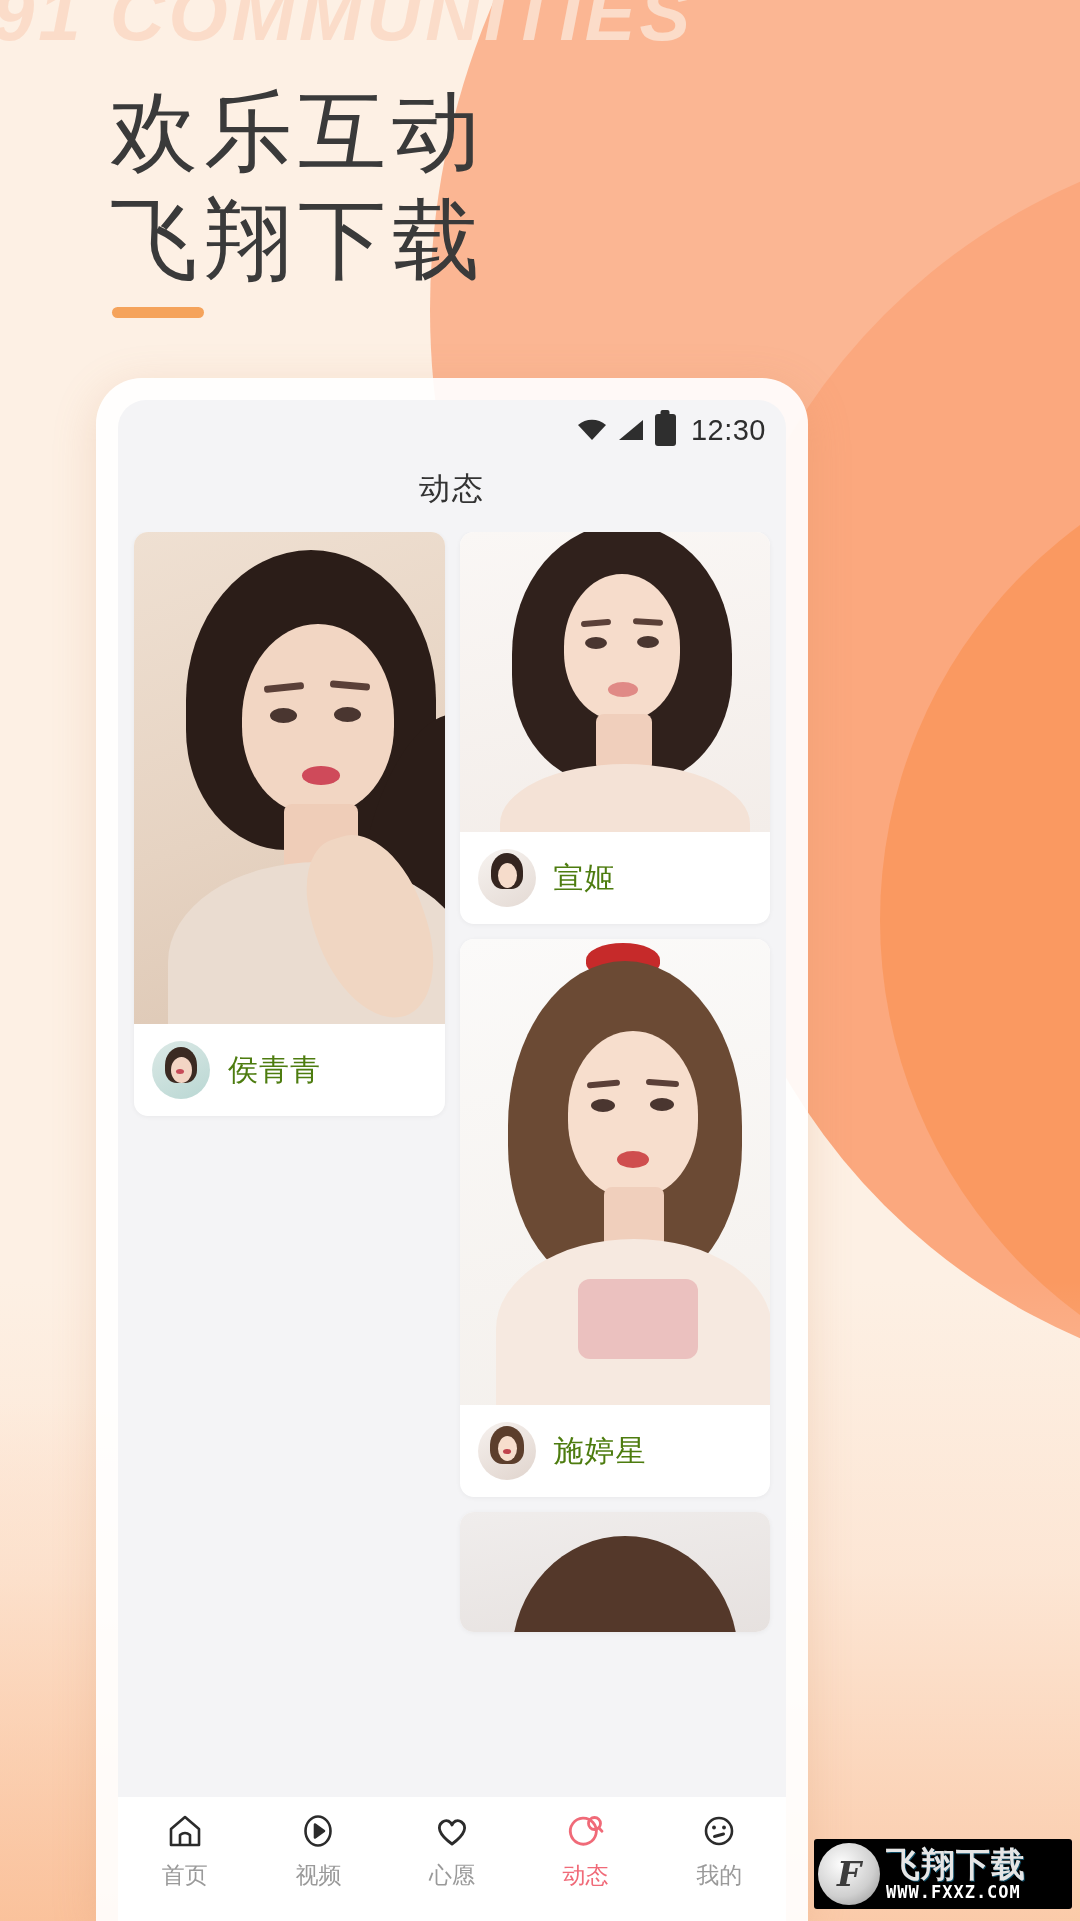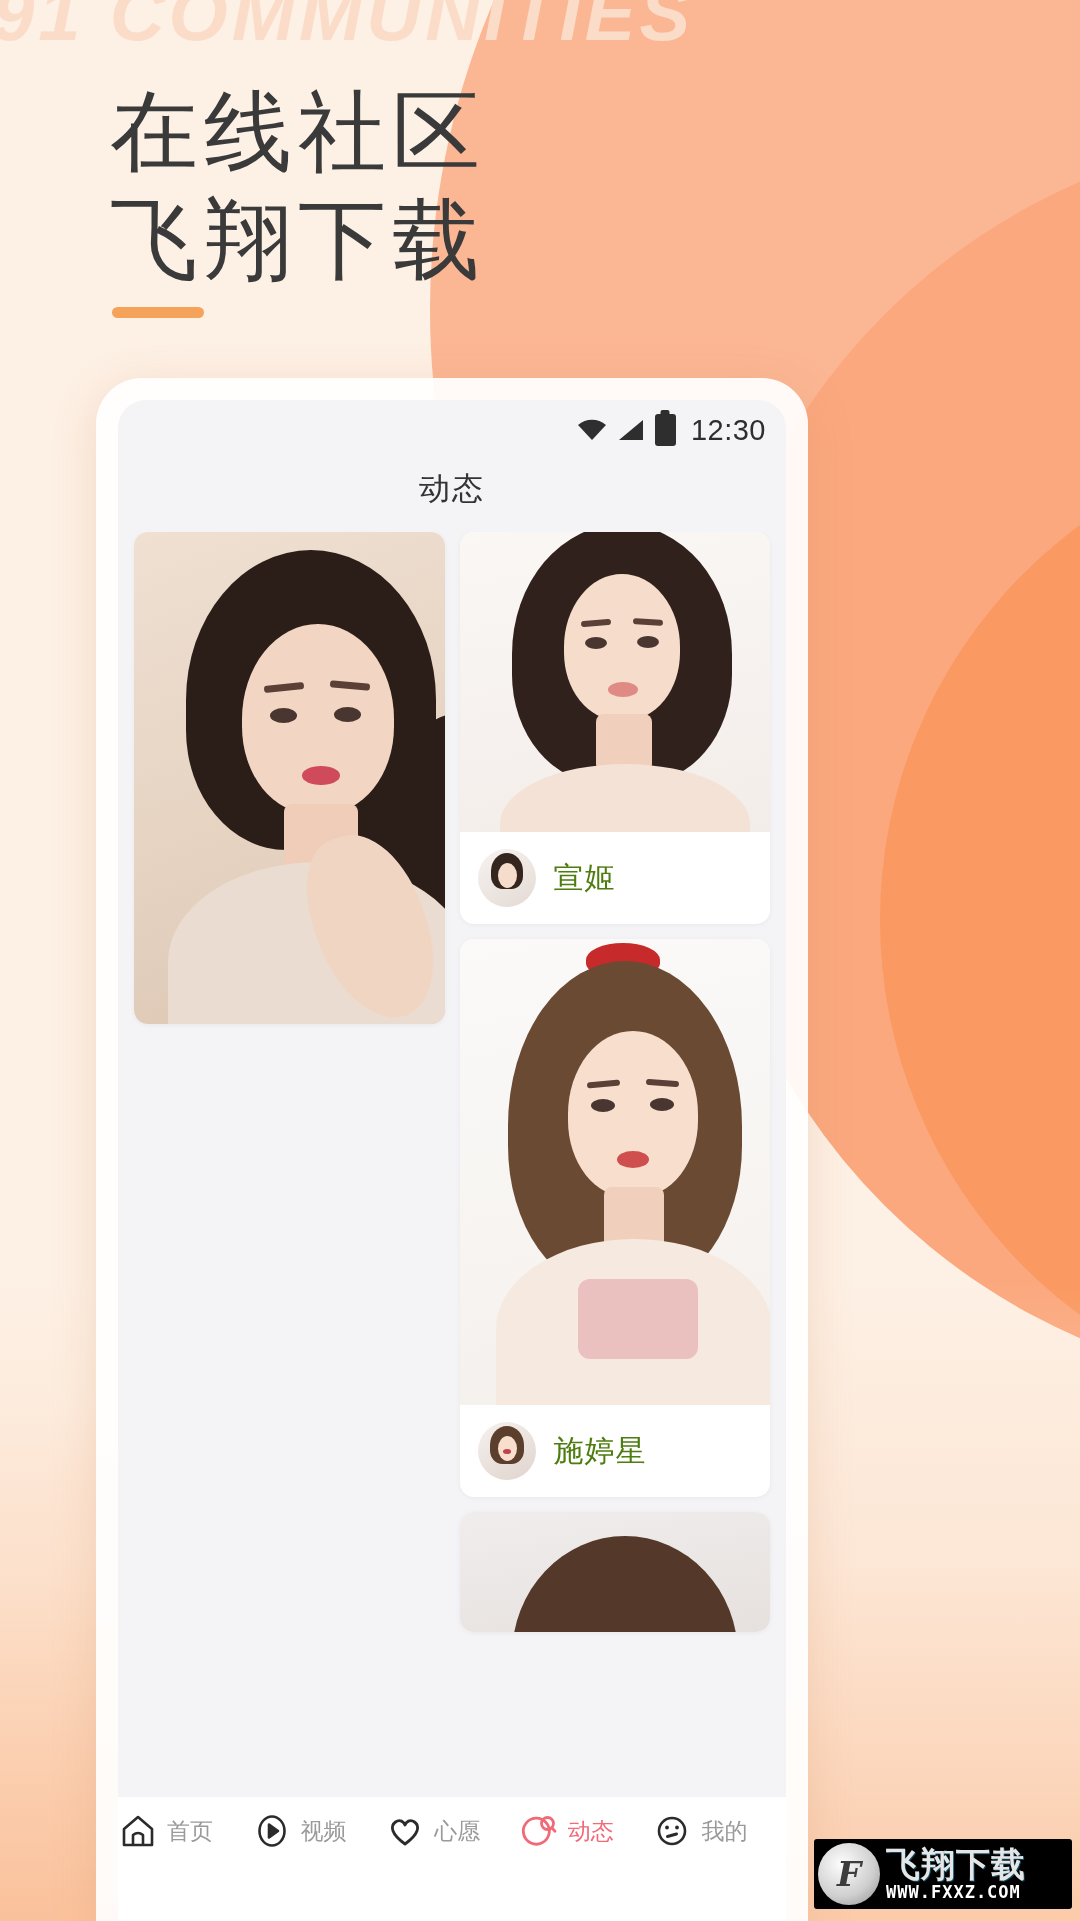--- a/index.html
+++ b/index.html
@@ -174,21 +174,21 @@
   #bottom-nav{
     position:absolute;
     left:0; bottom:0; width:668px; height:124px;
     background:#fff;
     display:flex;
     align-items:flex-start;
     padding-top:14px;
   }
   .nav-item{
     flex:1;
-    display:flex; flex-direction:row; align-items:center; gap:9px;
+    display:flex; flex-direction:column; align-items:center; gap:9px;justify-content:flex-end;
   }
   .nav-label{
     font-size:23px; color:#9A9A9A;
     font-family:"DejaVu Sans",sans-serif;
   }
   .nav-item.active .nav-label{ color:#F06A78; }
   .nav-icon{ width:40px; height:40px; }
   .nav-icon svg{ display:block; }
 
   
@@ -243,21 +243,21 @@
 <div id="bg-base"></div>
 <div id="bg-circle-outer"></div>
 <div id="bg-circle-mid"></div>
 <div id="bg-circle-inner"></div>
 <div id="bg-left-warm"></div>
 <div id="bg-bottom-fade"></div>
 
 <div id="wm-top">91 COMMUNITIES</div>
 
 <div id="headline">
-  <div class="line">在线社区</div>
+  <div class="line">欢乐互动</div>
   <div class="line">飞翔下载</div>
 </div>
 <div id="headline-rule"></div>
 
 <div id="phone">
   <div id="screen">
 
     <div id="statusbar">
       <span class="sb-wifi">
         <svg width="30" height="22" viewBox="0 0 30 22">
@@ -286,20 +286,28 @@
             <div class="p-face" style="left:108px;top:92px;width:152px;height:190px;background:#F2D6C3;"></div>
             <div class="p-brow" style="left:130px;top:152px;width:40px;height:7px;transform:rotate(-6deg);"></div>
             <div class="p-brow" style="left:196px;top:150px;width:40px;height:7px;transform:rotate(5deg);"></div>
             <div class="p-eye" style="left:136px;top:176px;width:27px;height:15px;"></div>
             <div class="p-eye" style="left:200px;top:175px;width:27px;height:15px;"></div>
             <div class="p-lip" style="left:168px;top:234px;width:38px;height:19px;background:#CF4A5A;"></div>
             <div class="p-neck" style="left:150px;top:272px;width:74px;height:80px;background:#EFCDB8;"></div>
             <div class="p-body" style="left:34px;top:330px;width:300px;height:200px;background:#EADCD0;"></div>
             <div class="p-hair" style="left:182px;top:300px;width:110px;height:190px;background:#F0D6C2;border-radius:40% 50% 45% 55%;transform:rotate(-18deg);"></div>
           </div>
+          <div class="card-foot">
+            <span class="avatar" style="background:linear-gradient(150deg,#DCE9E6 0%,#B9D7D3 100%);">
+              <span style="position:absolute;left:13px;top:6px;width:32px;height:36px;border-radius:50% 50% 36% 36%;background:#3B2A22;display:block;"></span>
+              <span style="position:absolute;left:19px;top:16px;width:21px;height:26px;border-radius:50%;background:#F3D5C4;display:block;"></span>
+              <span style="position:absolute;left:24px;top:28px;width:8px;height:5px;border-radius:50%;background:#C74A58;display:block;"></span>
+            </span>
+            <span class="uname">侯青青</span>
+          </div>
         </div>
 
 
       </div>
 
       <div class="col">
 
         <div class="card">
           <div class="card-photo portrait" style="height:300px;background:linear-gradient(170deg,#FAF7F5 0%,#F3EDE9 100%);">
             <div class="p-hair" style="left:52px;top:-8px;width:220px;height:260px;background:#30211C;border-radius:50% 50% 42% 42%;"></div>

